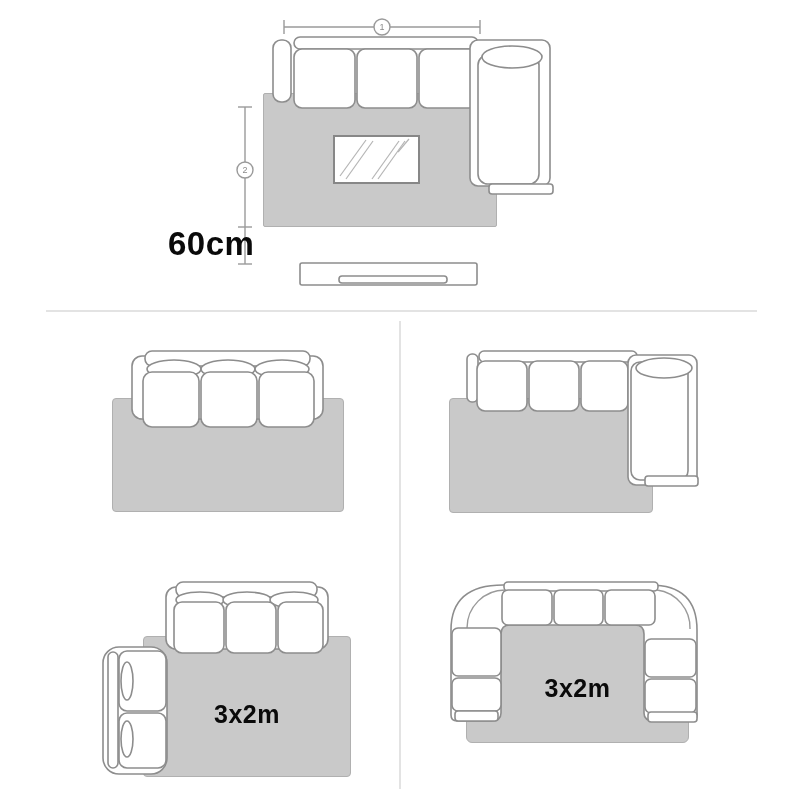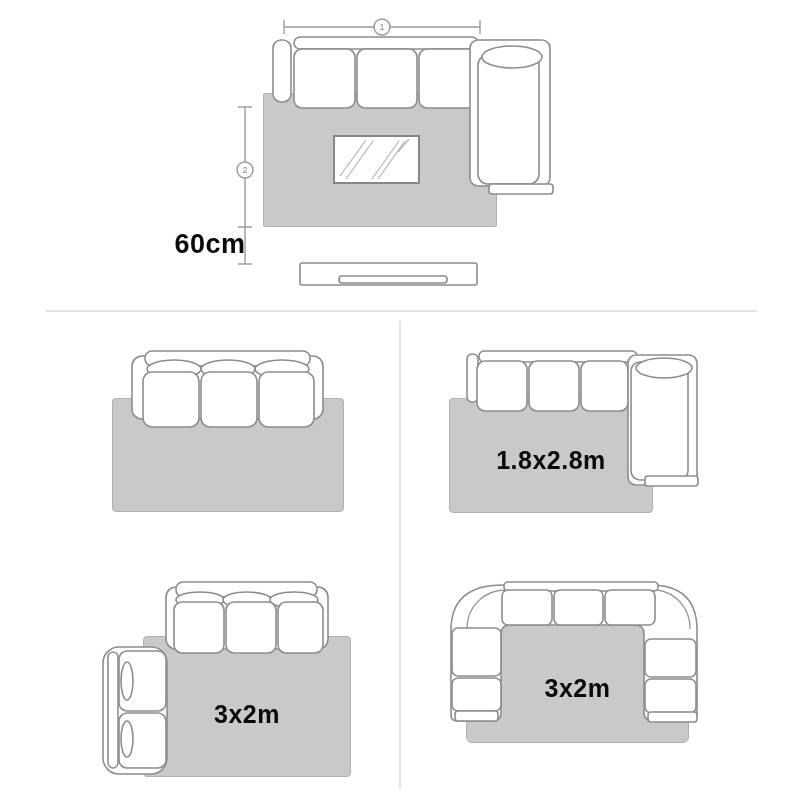--- a/index.html
+++ b/index.html
@@ -2,21 +2,21 @@
 <html><head>
 <meta charset="utf-8">
 <style>
   html,body{margin:0;padding:0;background:#fff;}
   #app{position:relative;width:800px;height:800px;background:#ffffff;overflow:hidden;
        font-family:"Liberation Sans",sans-serif;}
   .rug{position:absolute;background:#c9c9c9;border:1px solid #b0b0b0;box-sizing:border-box;z-index:1;}
   #furniture{position:absolute;left:0;top:0;z-index:2;}
   .size-label{position:absolute;z-index:3;font-weight:700;font-size:25px;line-height:30px;
               color:#0a0a0a;text-align:center;letter-spacing:0.5px;}
-  .clearance{font-size:27px;}
+  .clearance{font-size:33px;}
   .divider{position:absolute;background:#e3e3e3;z-index:2;}
   #divider-h{left:46px;top:310px;width:711px;height:2px;}
   #divider-v{left:399px;top:321px;width:2px;height:468px;}
   svg .furn{fill:#ffffff;stroke:#8d8d8d;stroke-width:1.6;}
   svg .dim{stroke:#9a9a9a;stroke-width:1.4;fill:none;}
   svg .dimnum{font-family:"Liberation Sans",sans-serif;font-size:9px;fill:#8a8a8a;}
   svg .glass{stroke:#b5b5b5;stroke-width:1.2;}
 </style>
 </head>
 <body>
@@ -127,20 +127,19 @@
       <rect class="furn" x="452" y="628" width="49" height="48" rx="6"></rect>
       <rect class="furn" x="452" y="678" width="49" height="33" rx="6"></rect>
       <rect class="furn" x="645" y="639" width="51" height="38" rx="6"></rect>
       <rect class="furn" x="645" y="679" width="51" height="34" rx="6"></rect>
       <rect class="furn" x="455" y="711" width="43" height="10" rx="3"></rect>
       <rect class="furn" x="648" y="712" width="49" height="10" rx="3"></rect>
     </g>
   </svg>
 
   <div class="size-label clearance" style="left:168px;top:229px;width:84px;">60cm</div>
-  <div class="size-label" style="left:449px;top:445px;width:204px;">1.8x2.8m</div>
   <div class="size-label" style="left:143px;top:699px;width:208px;">3x2m</div>
   <div class="size-label" style="left:466px;top:673px;width:223px;">3x2m</div>
 
   <div class="divider" id="divider-h"></div>
   <div class="divider" id="divider-v"></div>
 
 </div>
 
 </body></html>

